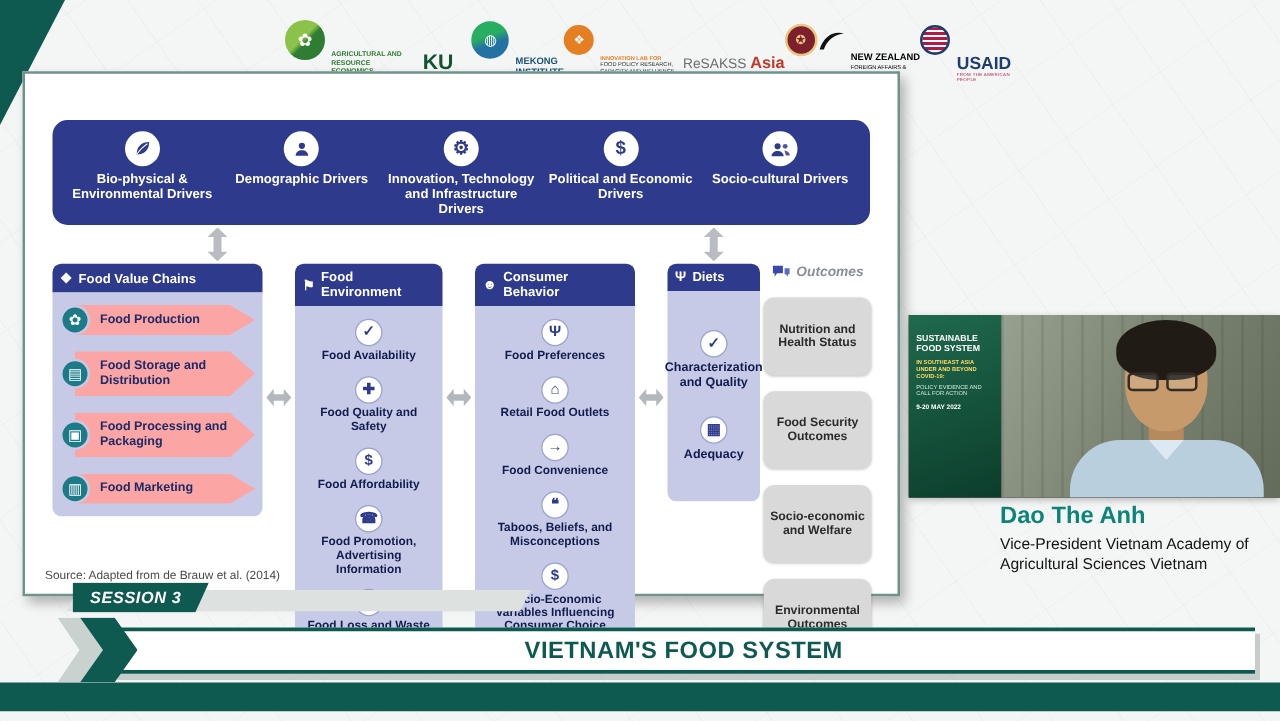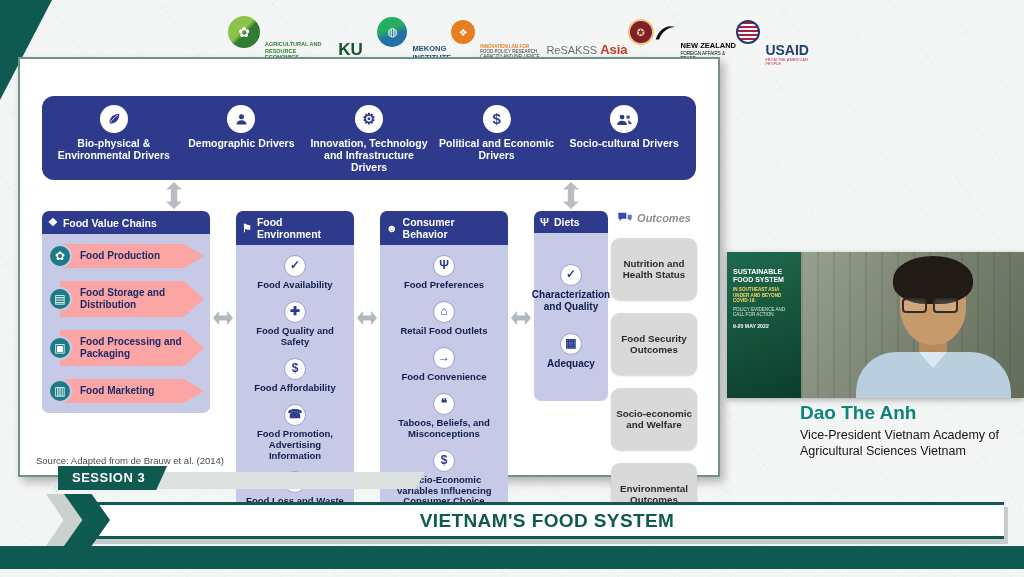--- a/index.html
+++ b/index.html
@@ -119,21 +119,21 @@
      clip-path:polygon(0 0,100% 0,50% 100%); z-index:3; }
 
   .speaker-info { left:800px; top:402px; width:222px; }
   .speaker-name { color:#0c8578; font-size:19px; font-weight:800; margin-bottom:3px; }
   .speaker-title { color:#141414; font-size:12.5px; line-height:1.3; }
 
   
   .session-stripe { left:62px; top:472px; width:363px; height:17px; background:#dde2e1;
      transform:skewX(-28deg); transform-origin:left top; }
   .session-badge { left:58px; top:466px; background:#0f5a50; color:#fff; font-size:13px; font-weight:800;
-     letter-spacing:.5px; padding:4px 22px 5px 14px; clip-path:polygon(0 0,100% 0,90% 100%,0 100%); z-index:6; }
+     letter-spacing:.5px; padding:4px 22px 5px 14px; clip-path:polygon(0 0,100% 0,90% 100%,0 100%); z-index:6;font-style:italic; }
   .chev-gray { left:46px; top:494px; width:44px; height:52px; background:#c9d2cf;
      clip-path:polygon(0 0,60% 0,100% 50%,60% 100%,0 100%,40% 50%); z-index:6; }
   .chev-teal { left:64px; top:494px; width:46px; height:52px; background:#0f5a50;
      clip-path:polygon(0 0,60% 0,100% 50%,60% 100%,0 100%,40% 50%); z-index:7; }
   .banner { left:90px; top:502px; width:914px; height:37px; background:#fff;
      border-top:3px solid #0f5a50; border-bottom:3px solid #0f5a50; display:flex; align-items:center;
      justify-content:center; box-shadow:4px 5px 0 rgba(160,170,168,.55); z-index:5; }
   .banner-text { color:#0f5a50; font-size:19px; font-weight:700; letter-spacing:.4px; }
   .bottom-bar { left:0; top:546px; width:1024px; height:23px; background:#0f5a50; z-index:4; }
 </style>

